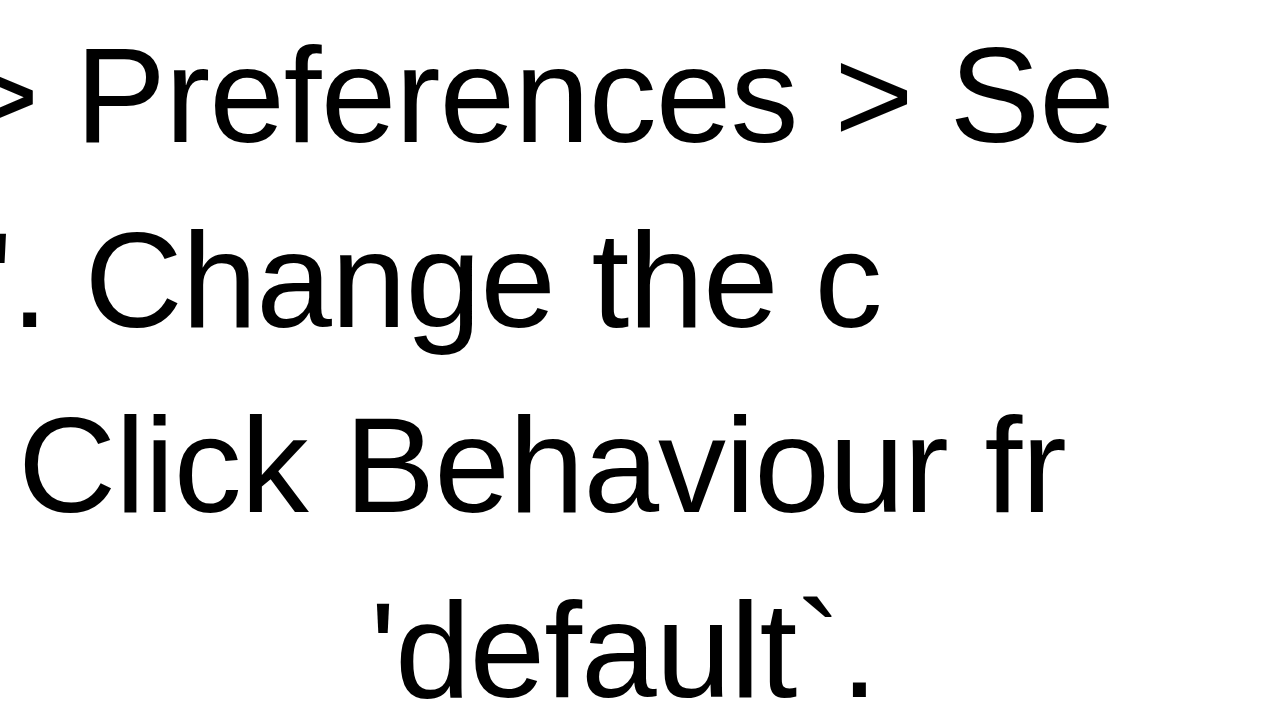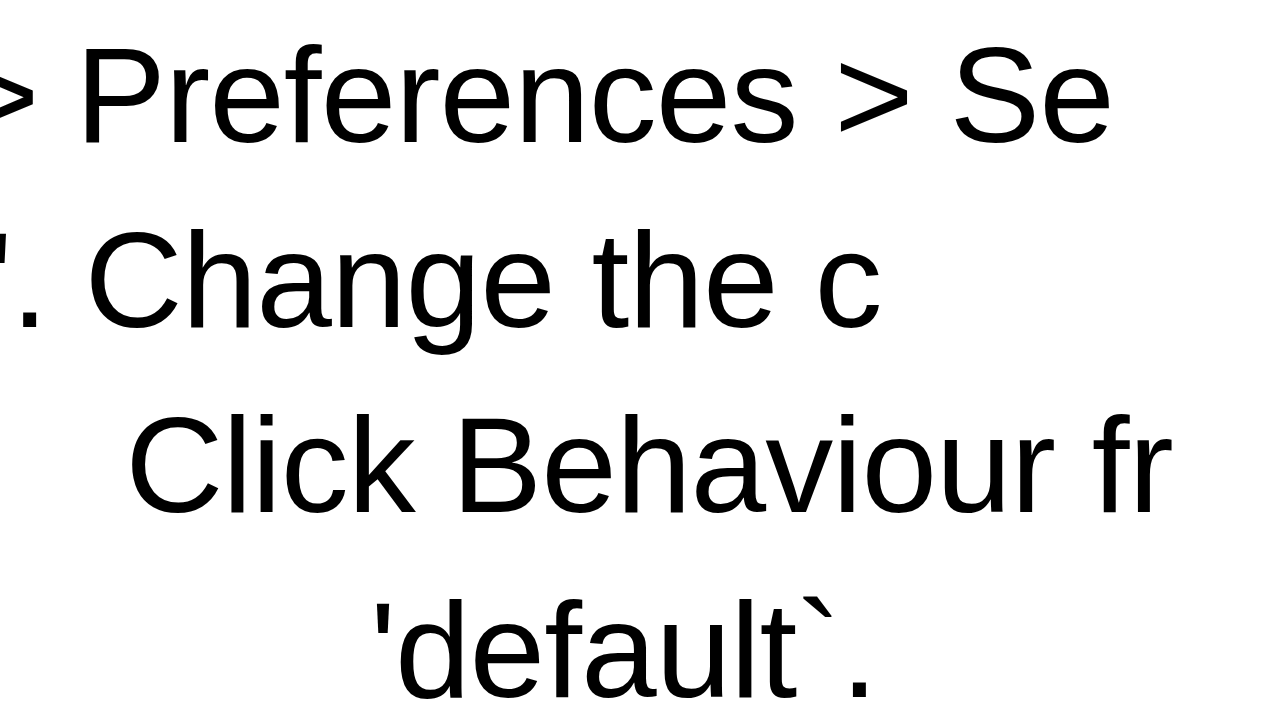--- a/index.html
+++ b/index.html
@@ -33,21 +33,20 @@
       margin-left: -40px;
       margin-top: 10px;
     }
     .line2 {
       margin-left: -230px;
       margin-top: 15px;
     }
     .line3 {
       margin-left: 18px;
       margin-top: 15px;
-      text-align: center;
     }
     .line4 {
       margin-left: 370px;
       margin-top: 15px;
     }
   </style>
 </head>
 <body>
 
 <div class="text-container">

